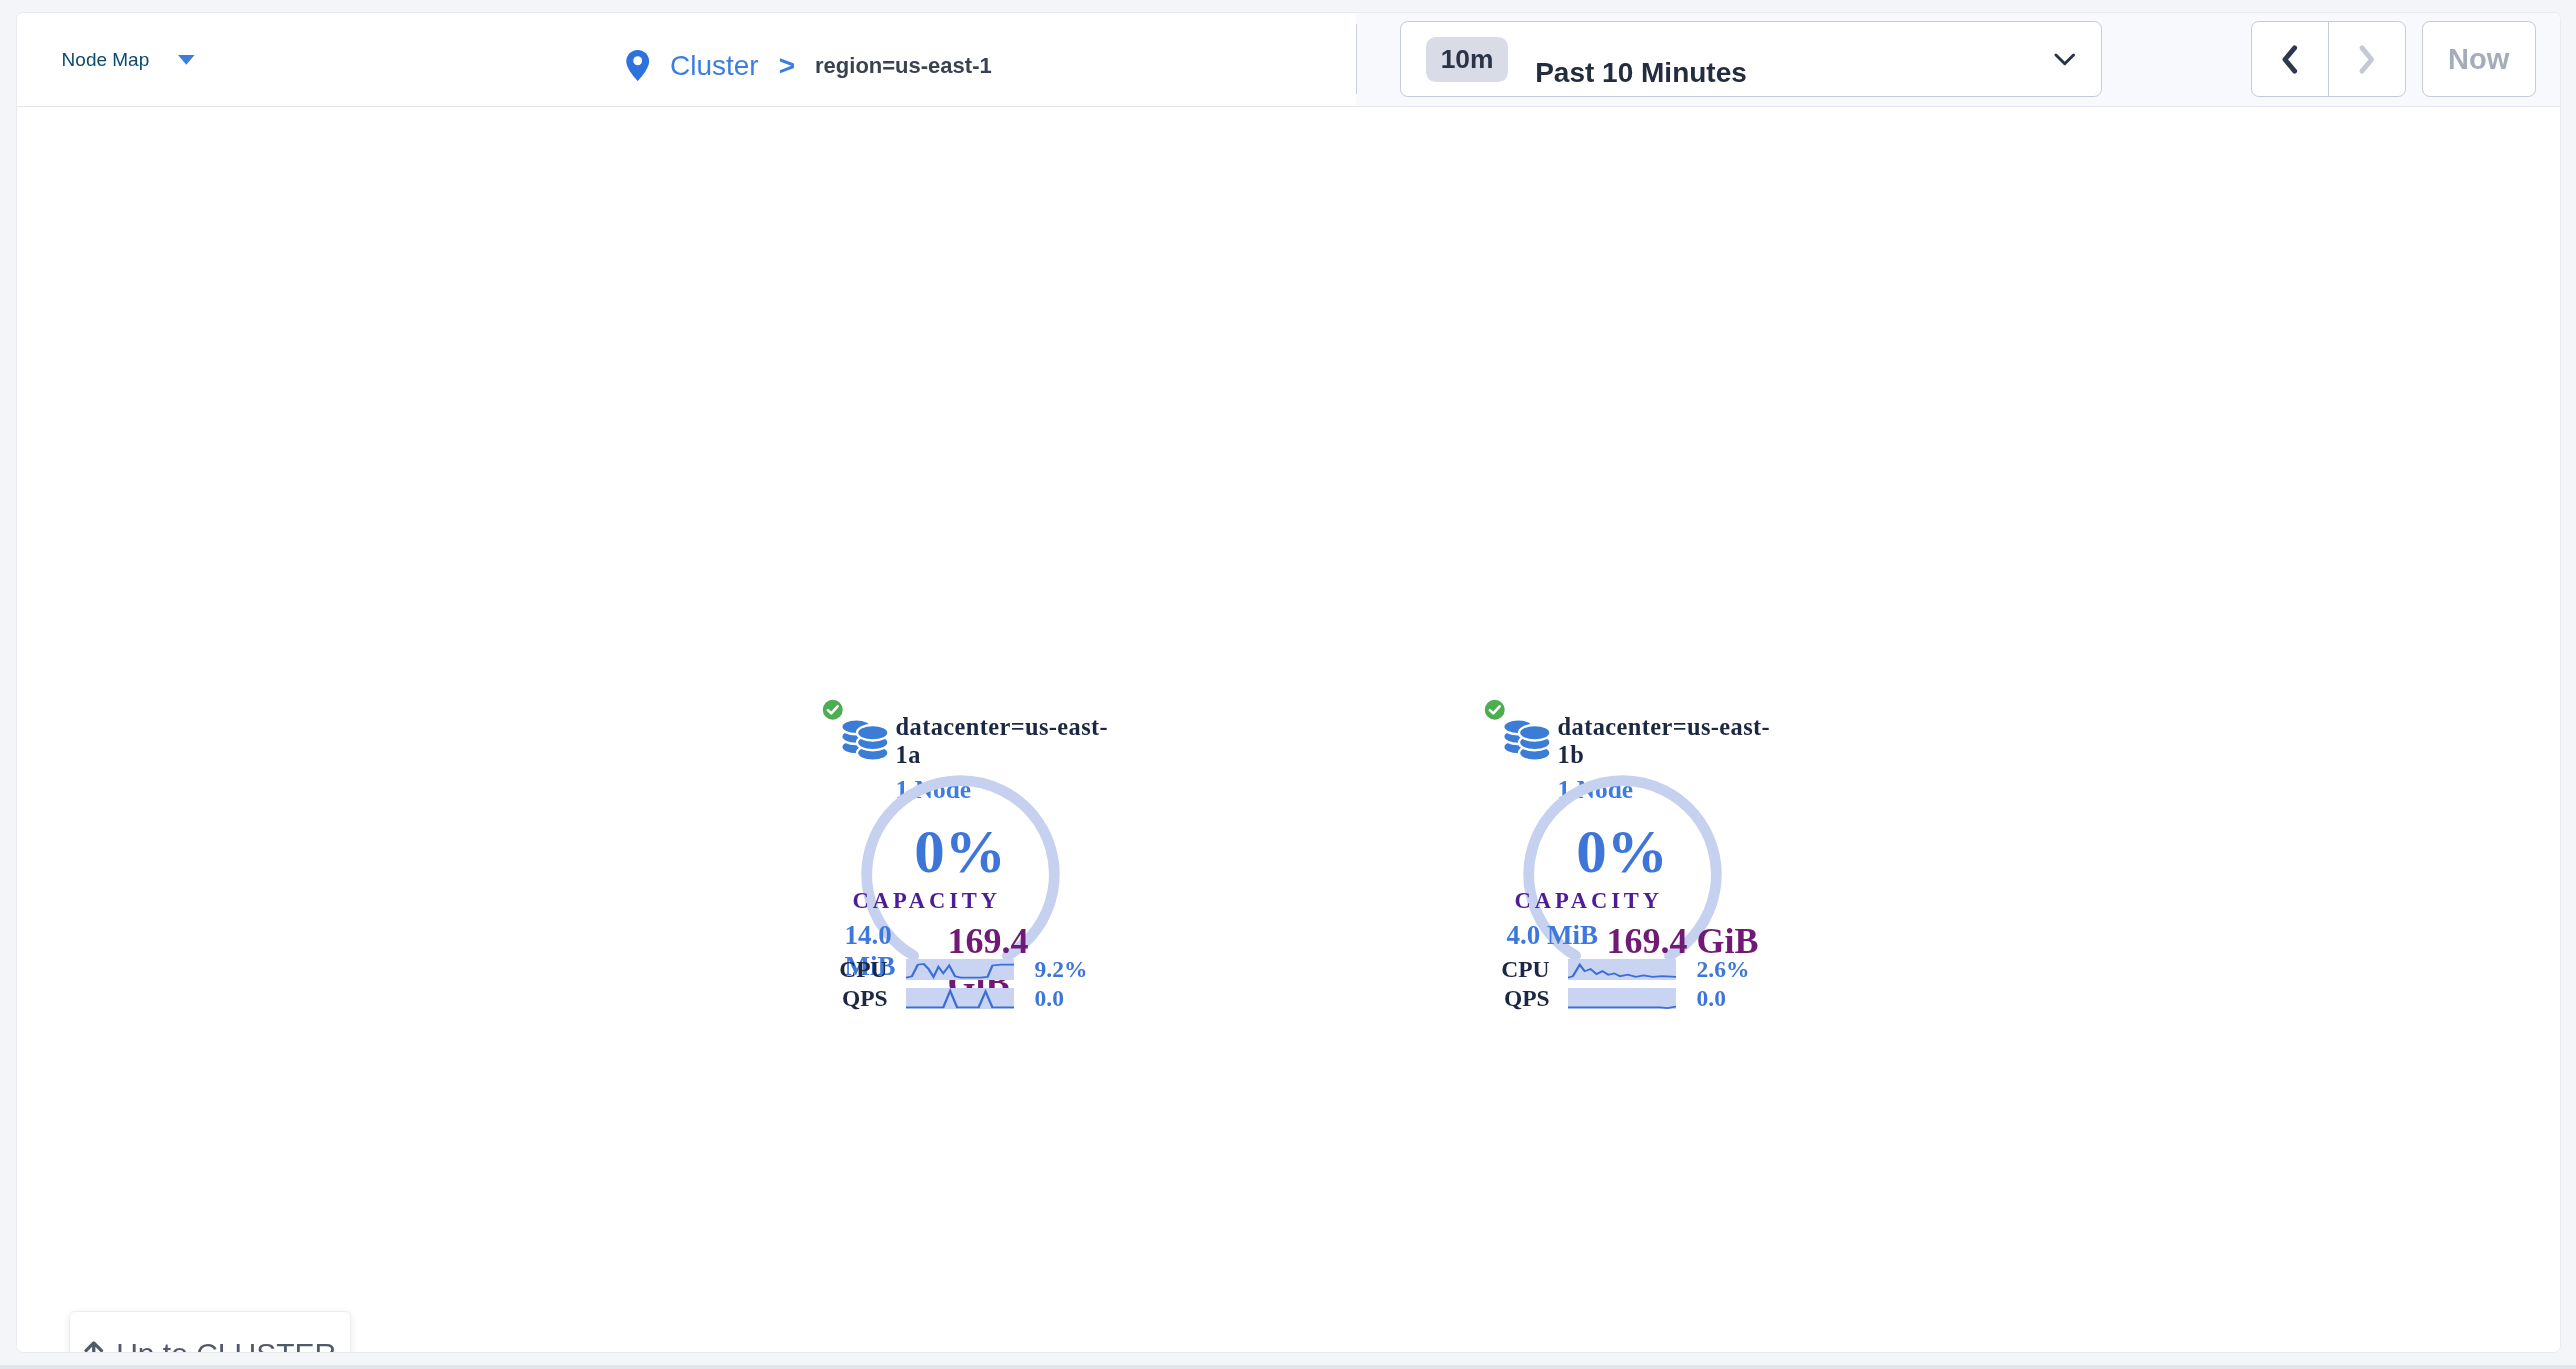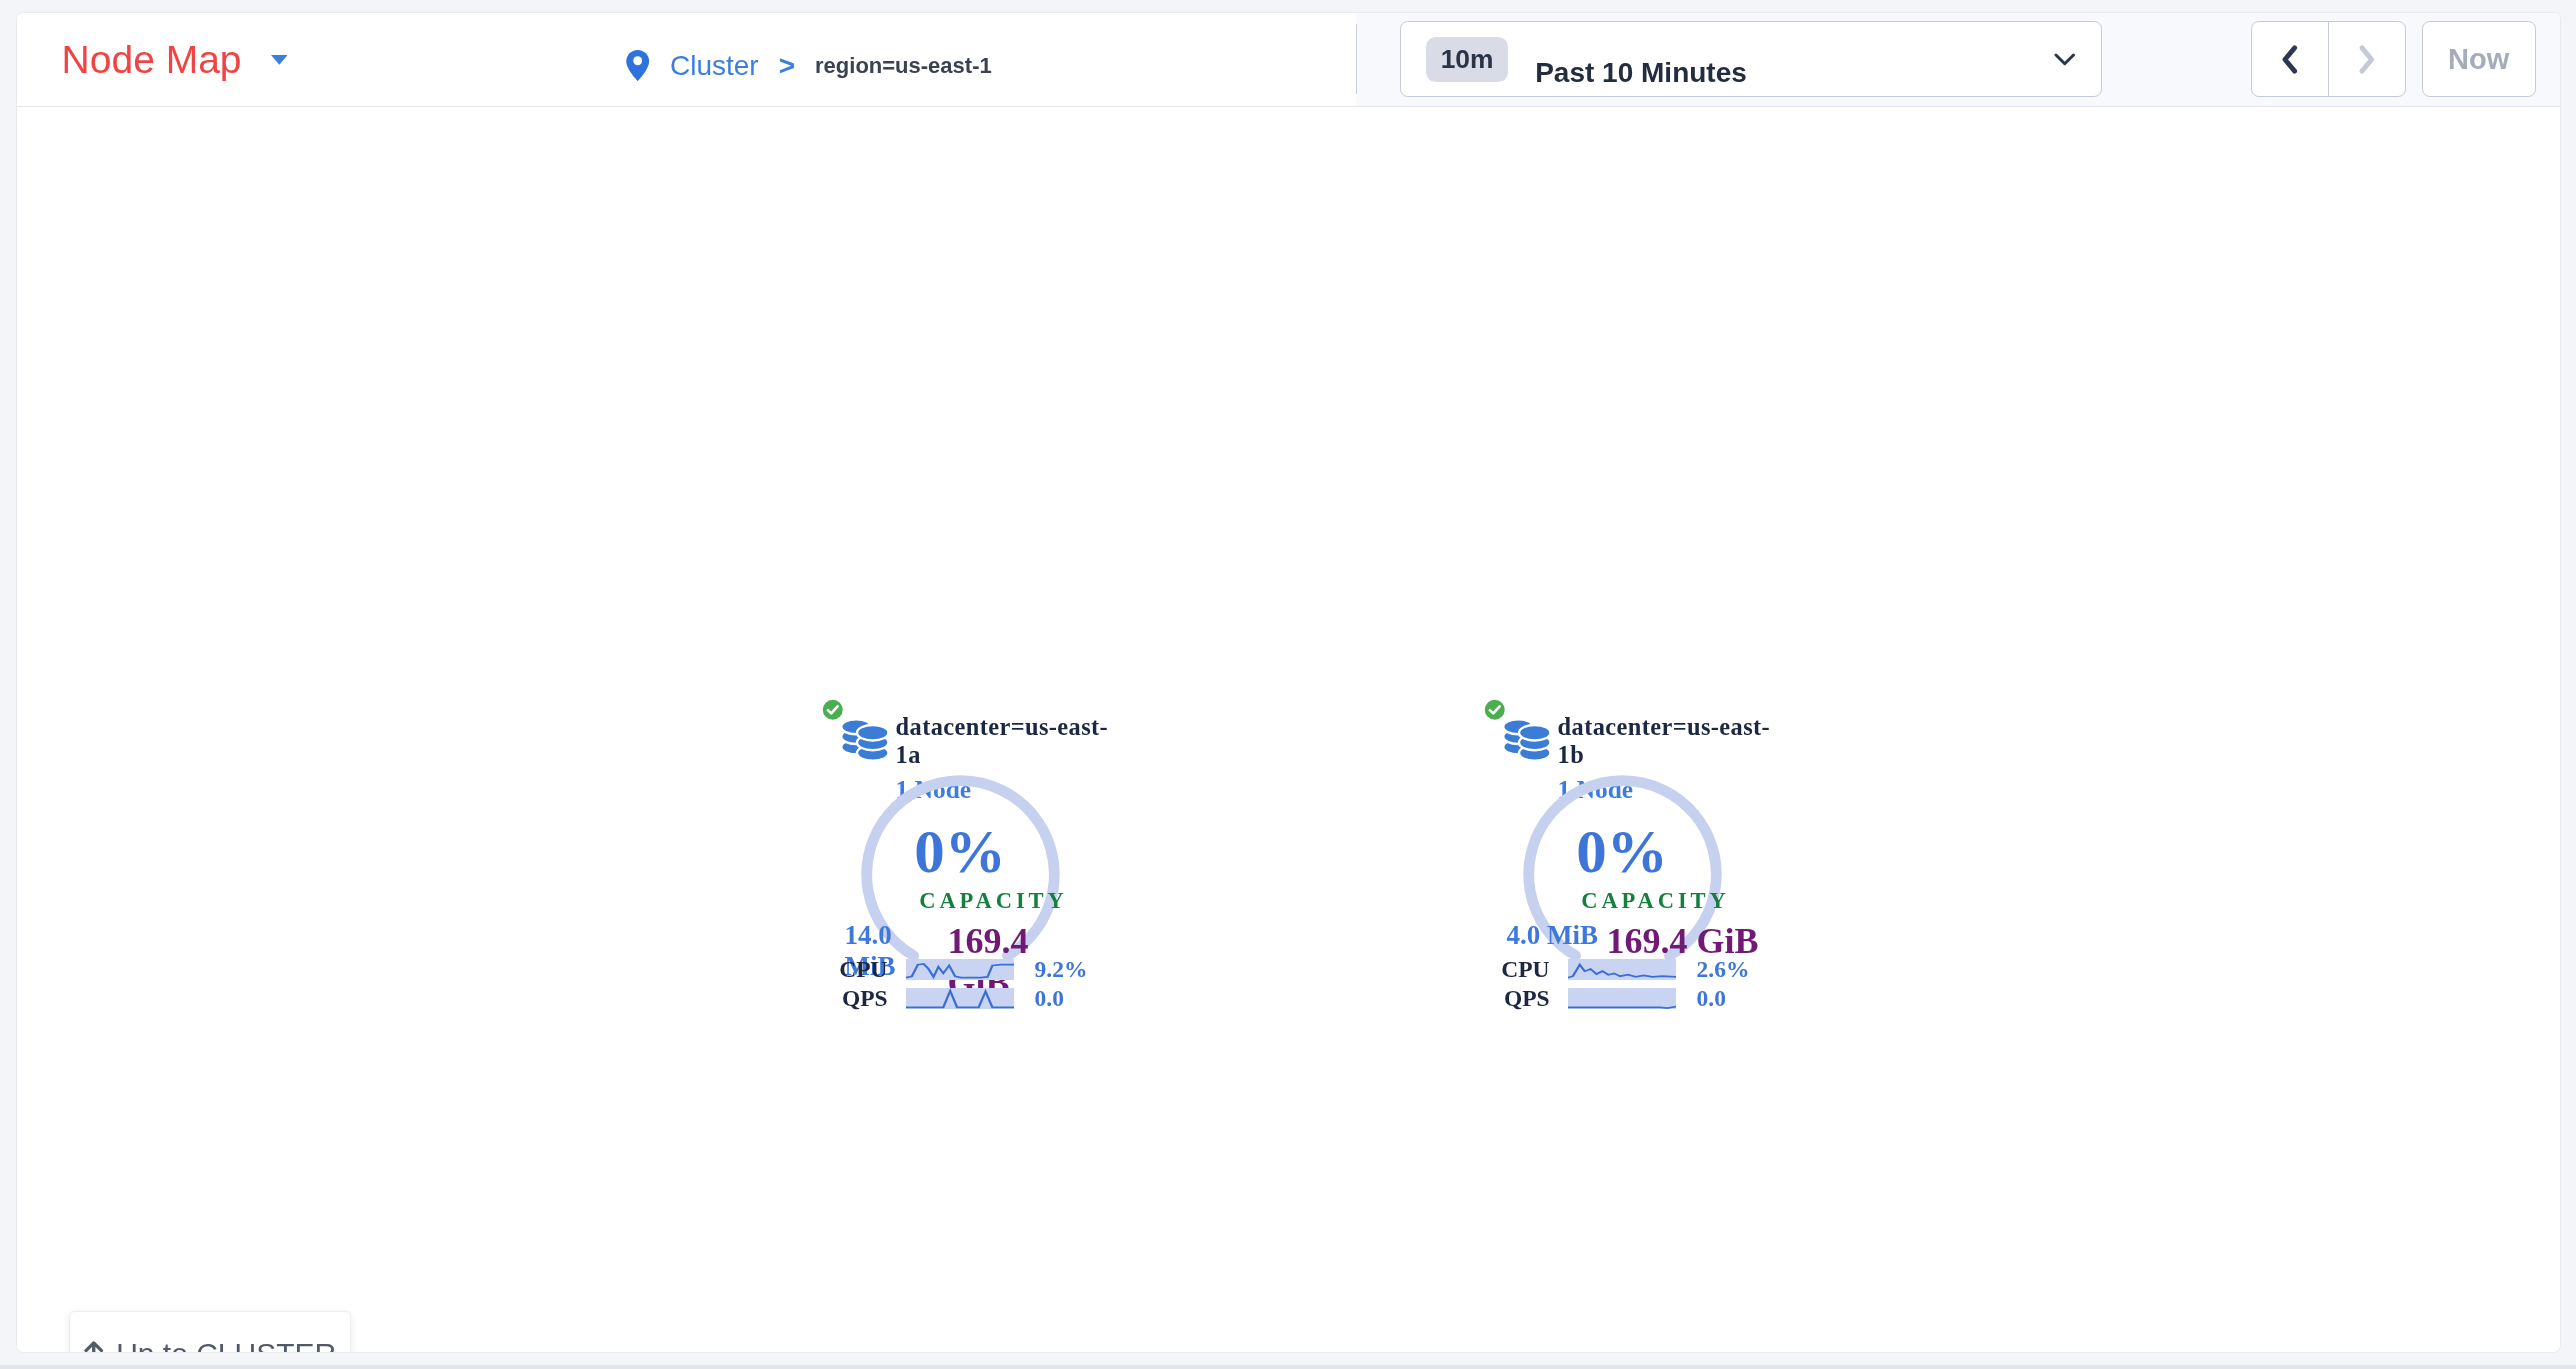--- a/index.html
+++ b/index.html
@@ -21,21 +21,21 @@
   }
   
   .topbar{
     position:absolute; left:0; top:0; right:0; height:94px;
     border-bottom:1px solid #e3e6ed; background:#ffffff;
   }
   .view-selector{
     position:absolute; left:45px; top:0; height:94px;
     display:flex; align-items:center; gap:29px; cursor:pointer;
   }
-  .view-selector .label{ font-size:39px; color:#ef4444; }
+  .view-selector .label{ font-size:19px; color:#0c4a6e; }
   .breadcrumb{
     position:absolute; left:608px; top:6px; height:94px;
     display:flex; align-items:center; gap:20px;
   }
   .breadcrumb .crumb-link{ font-size:28px; color:#3b7ee2; }
   .breadcrumb .crumb-sep{ font-size:28px; color:#3b7ee2; font-weight:700; }
   .breadcrumb .crumb-current{ font-size:22px; color:#3a4150; font-weight:600; }
   .time-area{
     position:absolute; left:1339px; right:0; top:0; bottom:0;
     background:#f8f9fc; border-top-right-radius:7.8px;
@@ -77,22 +77,22 @@
   .loc-head{ position:absolute; left:92px; top:17.6px; }
   .loc-name{ font-size:24.4px; font-weight:700; color:#1c2742; letter-spacing:0.4px; }
   .loc-nodes{ font-size:25.4px; font-weight:700; color:#3c7be2; margin-top:5.9px; }
   .gauge-svg{ position:absolute; left:49px; top:71px; width:215px; height:215px; }
   .gauge-arc{ fill:none; stroke:#c5d1ef; stroke-width:11; stroke-linecap:round; }
   .gauge-pct{
     position:absolute; left:49px; top:125px; width:215px; text-align:center;
     font-size:61px; font-weight:700; color:#3d76d8; line-height:61px;
   }
   .gauge-caption{
-    position:absolute; left:49px; top:192px; width:215px; text-align:right;
-    font-size:22.5px; font-weight:700; color:#15803d; letter-spacing:3.9px;
+    position:absolute; left:49px; top:192px; width:215px; text-align:left;
+    font-size:22.5px; font-weight:700; color:#4c1d95; letter-spacing:3.9px;
   }
   .cap-row{
     position:absolute; left:41px; top:224px; width:252px;
     display:flex; justify-content:space-between; align-items:flex-start;
   }
   .cap-used{ font-size:27px; font-weight:600; color:#3d79dc; }
   .cap-total{ font-size:36px; font-weight:600; color:#701a75; }
   .metric-row{ position:absolute; left:0; width:313px; height:23.5px; }
   .metric-row.cpu{ top:262px; }
   .metric-row.qps{ top:291px; }

